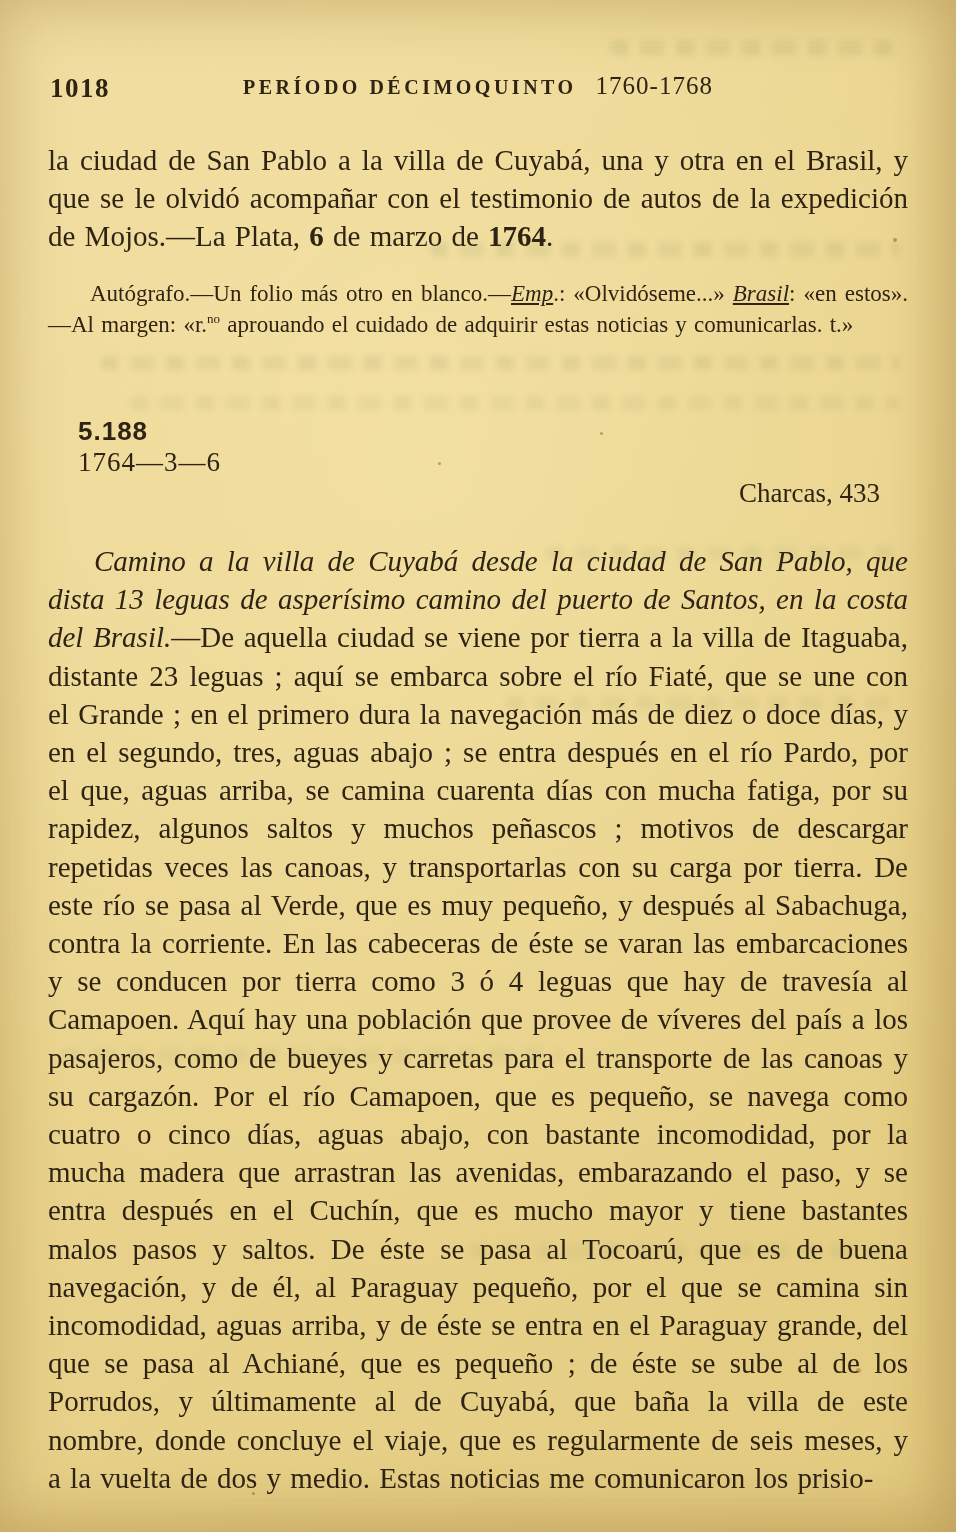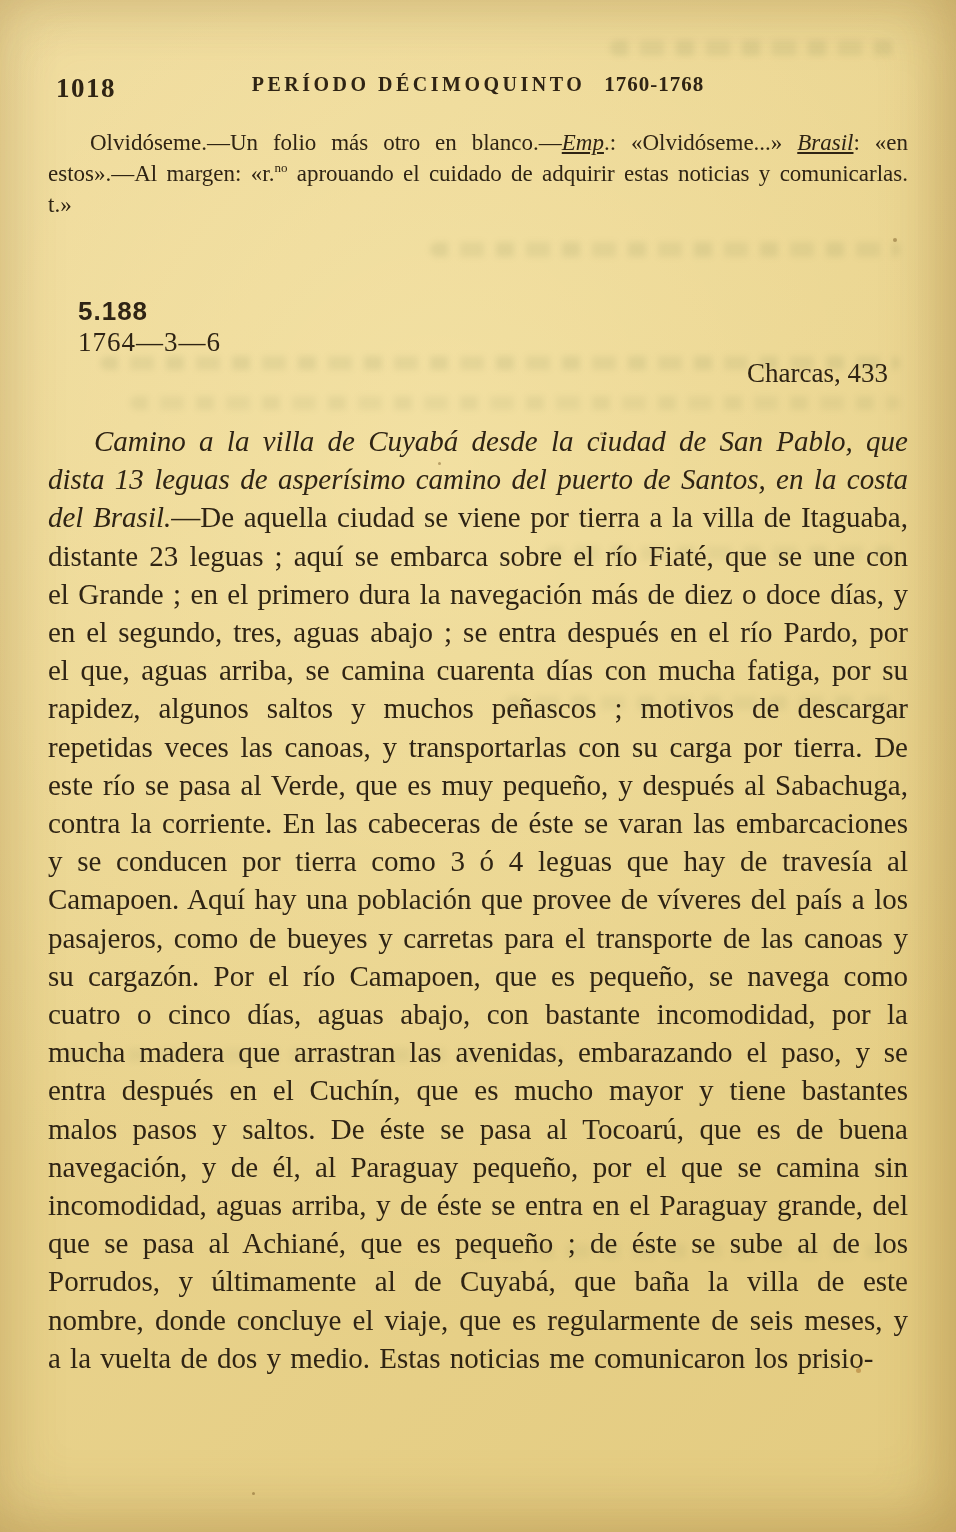--- a/index.html
+++ b/index.html
@@ -30,39 +30,39 @@
     box-sizing: border-box;
   }
   
   .running-header {
     position: relative;
     margin-top: 72px;
     height: 32px;
   }
   .page-number {
     position: absolute;
-    left: 8px;
+    left: 2px;
     top: 1px;
     font-size: 27px;
     font-weight: bold;
     letter-spacing: 1.5px;
   }
   .header-center {
     text-align: center;
     white-space: nowrap;
   }
   .header-title {
     font-size: 20px;
     letter-spacing: 3.5px;
     font-variant: small-caps;
     font-weight: bold;
   }
   .header-years {
-    font-size: 21px;
-    font-weight: bold;
+    font-size: 25px;
+    font-weight: normal;
     letter-spacing: 1px;
     margin-left: 19px;
   }
   
   .continuation {
     margin: 37px 0 0 0;
     font-size: 29px;
     line-height: 38px;
     text-align: justify;
     word-spacing: 2px;
@@ -95,21 +95,21 @@
     font-weight: 700;
     font-size: 26px;
     letter-spacing: 1px;
   }
   .entry-date {
     margin-left: 30px;
     letter-spacing: 1px;
   }
   .entry-ref {
     margin-left: auto;
-    margin-right: 20px;
+    margin-right: 28px;
   }
   
   .entry-body {
     margin: 33px 0 3px 0;
     font-size: 29px;
     line-height: 38.2px;
     text-align: justify;
     text-indent: 46px;
     word-spacing: 2px;
   }
@@ -165,22 +165,23 @@
   <div class="speck s4"></div>
   <div class="speck s5"></div>
 
   <div class="content">
 
     <header class="running-header">
       <span class="page-number">1018</span>
       <div class="header-center"><span class="header-title">PERÍODO DÉCIMOQUINTO</span><span class="header-years">1760-1768</span></div>
     </header>
 
+    <p class="continuation"><span>la ciudad de San Pablo a la villa de Cuyabá, una y otra en el Brasil, y que se le olvidó acompañar con el testimonio de autos de la expedición de Mojos.—La Plata, </span><span class="bold">6</span><span> de marzo de </span><span class="bold">1764</span><span>.</span></p>
 
-    <p class="note"><span>Olvidóseme.—Un folio más otro en blanco.—</span><i>Emp</i><span>.: «Olvidóseme...» </span><i>Brasil</i><span>: «en estos».—Al margen: «r.</span><span class="sup-abbr">no</span><span> aprouando el cuidado de adquirir estas noticias y comunicarlas. t.»</span></p>
+    <p class="note"><span>Autógrafo.—Un folio más otro en blanco.—</span><i>Emp</i><span>.: «Olvidóseme...» </span><i>Brasil</i><span>: «en estos».—Al margen: «r.</span><span class="sup-abbr">no</span><span> aprouando el cuidado de adquirir estas noticias y comunicarlas. t.»</span></p>
 
     <div class="entry-heading">
       <span class="entry-number">5.188</span>
       <span class="entry-date">1764—3—6</span>
       <span class="entry-ref">Charcas, 433</span>
     </div>
 
     <p class="entry-body"><i class="entry-title">Camino a la villa de Cuyabá desde la ciudad de San Pablo, que dista 13 leguas de asperísimo camino del puerto de Santos, en la costa del Brasil.</i><span>—De aquella ciudad se viene por tierra a la villa de Itaguaba, distante 23 leguas&nbsp;; aquí se embarca sobre el río Fiaté, que se une con el Grande&nbsp;; en el primero dura la navegación más de diez o doce días, y en el segundo, tres, aguas abajo&nbsp;; se entra después en el río Pardo, por el que, aguas arriba, se camina cuarenta días con mucha fatiga, por su rapidez, algunos saltos y muchos peñascos&nbsp;; motivos de descargar repetidas veces las canoas, y transportarlas con su carga por tierra. De este río se pasa al Verde, que es muy pequeño, y después al Sabachuga, contra la corriente. En las cabeceras de éste se varan las embarcaciones y se conducen por tierra como 3 ó 4 leguas que hay de travesía al Camapoen. Aquí hay una población que provee de víveres del país a los pasajeros, como de bueyes y carretas para el transporte de las canoas y su cargazón. Por el río Camapoen, que es pequeño, se navega como cuatro o cinco días, aguas abajo, con bastante incomodidad, por la mucha madera que arrastran las avenidas, embarazando el paso, y se entra después en el Cuchín, que es mucho mayor y tiene bastantes malos pasos y saltos. De éste se pasa al Tocoarú, que es de buena navegación, y de él, al Paraguay pequeño, por el que se camina sin incomodidad, aguas arriba, y de éste se entra en el Paraguay grande, del que se pasa al Achiané, que es pequeño&nbsp;; de éste se sube al de los Porrudos, y últimamente al de Cuyabá, que baña la villa de este nombre, donde concluye el viaje, que es regularmente de seis meses, y a la vuelta de dos y medio. Estas noticias me comunicaron los prisio-</span></p>
 
   </div>

